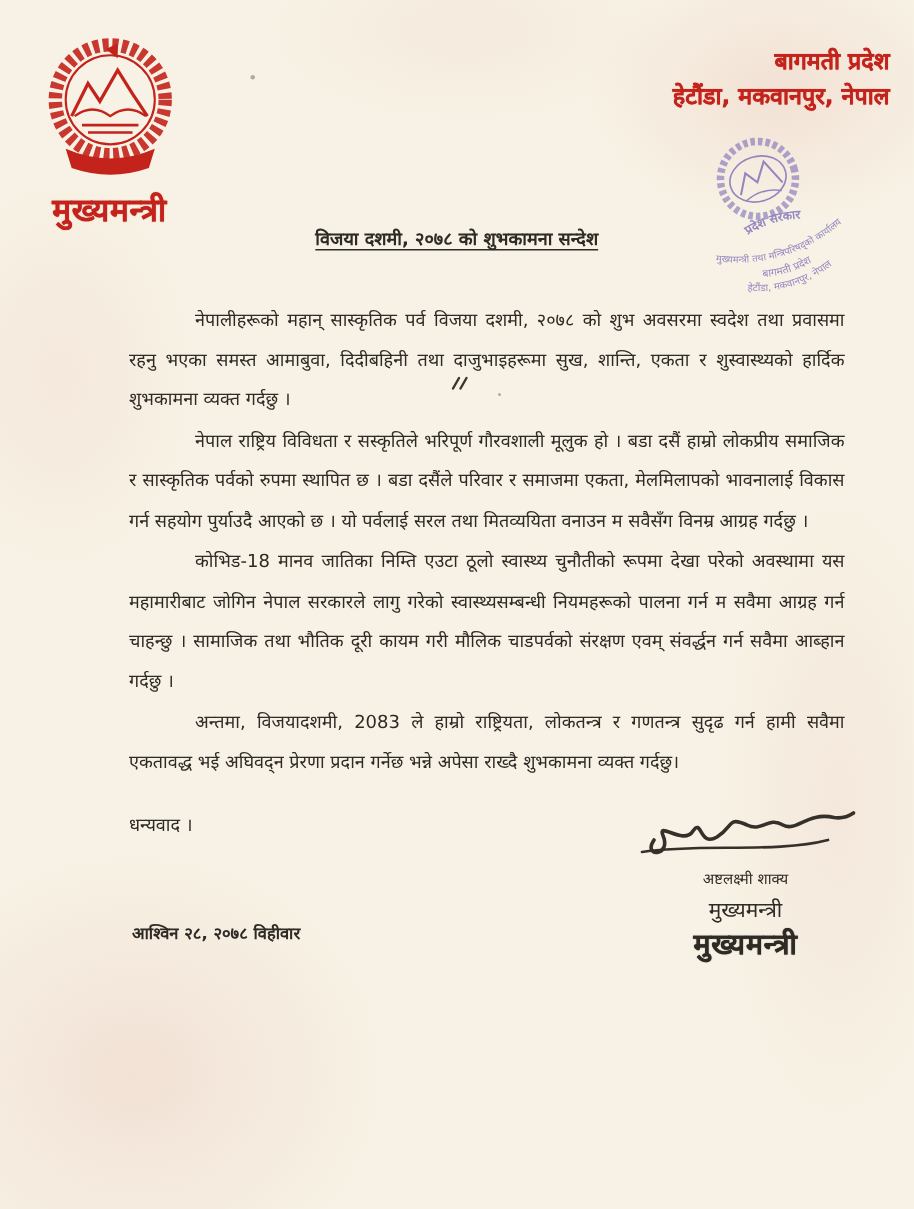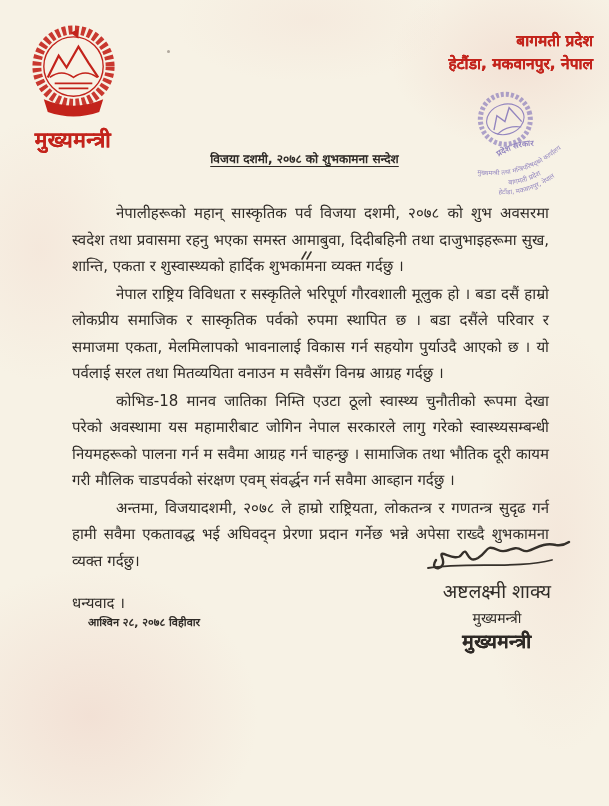--- a/index.html
+++ b/index.html
@@ -39,31 +39,31 @@
   .stamp{
     position:absolute;left:446px;top:80px;width:134px;height:122px;
     transform:rotate(-17deg);opacity:.82;
   }
   .letter-title{
     position:absolute;top:150px;left:0;right:0;margin:0;
     text-align:center;font-size:12px;font-weight:bold;
     text-decoration:underline;text-underline-offset:3px;
   }
   .body-text{
-    position:absolute;left:72px;top:200px;width:477px;
-    font-size:15px;line-height:26.5px;text-align:justify;
+    position:absolute;left:86px;top:200px;width:477px;
+    font-size:12px;line-height:26.5px;text-align:justify;
   }
   .body-text p{margin:0 0 1px 0;text-indent:44px;}
   .body-text p.no-indent{text-indent:0;margin-top:16px;}
   .tick{position:absolute;left:300px;top:250px;}
   .signature-block{
     position:absolute;left:402px;top:538px;width:190px;text-align:center;
   }
   .signature-scribble{display:block;margin:0 auto 2px auto;}
-  .sig-name{font-size:19px;margin-top:1px;}
+  .sig-name{font-size:10px;margin-top:1px;}
   .sig-role{font-size:14px;margin-top:4px;}
   .sig-stamp{font-size:19px;font-weight:bold;margin-top:1px;letter-spacing:.5px;
     text-shadow:0 0 .6px #2e2a26;}
   .letter-date{
     position:absolute;left:88px;top:614px;font-size:11px;font-weight:bold;
   }
   .speck{position:absolute;width:3px;height:3px;border-radius:50%;background:rgba(90,80,70,.45);}
 </style>
 </head>
 <body>
@@ -120,21 +120,21 @@
       </g>
     </svg>
   </div>
 
   <h1 class="letter-title">विजया दशमी, २०७८ को शुभकामना सन्देश</h1>
 
   <main class="body-text">
     <p>नेपालीहरूको महान् सास्कृतिक पर्व विजया दशमी, २०७८ को शुभ अवसरमा स्वदेश तथा प्रवासमा रहनु भएका समस्त आमाबुवा, दिदीबहिनी तथा दाजुभाइहरूमा सुख, शान्ति, एकता र शुस्वास्थ्यको हार्दिक शुभकामना व्यक्त गर्दछु ।</p>
     <p>नेपाल राष्ट्रिय विविधता र सस्कृतिले भरिपूर्ण गौरवशाली मूलुक हो ।  बडा दसैं हाम्रो लोकप्रीय समाजिक र सास्कृतिक पर्वको रुपमा स्थापित छ ।  बडा दसैंले परिवार र समाजमा एकता, मेलमिलापको भावनालाई विकास गर्न सहयोग पुर्याउदै आएको छ ।  यो पर्वलाई सरल तथा मितव्ययिता वनाउन म सवैसँग विनम्र आग्रह गर्दछु ।</p>
     <p>कोभिड-18 मानव जातिका निम्ति एउटा ठूलो स्वास्थ्य चुनौतीको रूपमा देखा परेको अवस्थामा यस महामारीबाट जोगिन नेपाल सरकारले लागु गरेको स्वास्थ्यसम्बन्धी नियमहरूको पालना गर्न म सवैमा आग्रह गर्न चाहन्छु ।  सामाजिक तथा भौतिक दूरी कायम गरी मौलिक चाडपर्वको संरक्षण एवम् संवर्द्धन गर्न सवैमा आब्हान गर्दछु ।</p>
-    <p>अन्तमा, विजयादशमी, २०७८ ले हाम्रो राष्ट्रियता, लोकतन्त्र र गणतन्त्र सुदृढ गर्न हामी सवैमा एकतावद्ध भई अघिवद्न प्रेरणा प्रदान गर्नेछ भन्ने अपेसा राख्दै शुभकामना व्यक्त गर्दछु।</p>
+    <p>अन्तमा, विजयादशमी, 2083 ले हाम्रो राष्ट्रियता, लोकतन्त्र र गणतन्त्र सुदृढ गर्न हामी सवैमा एकतावद्ध भई अघिवद्न प्रेरणा प्रदान गर्नेछ भन्ने अपेसा राख्दै शुभकामना व्यक्त गर्दछु।</p>
     <p class="no-indent">धन्यवाद ।</p>
   </main>
 
   <svg class="tick" width="14" height="12" viewBox="0 0 14 12">
     <path d="M2,9 L6,2 M7,9 L11,2" stroke="#3a352e" stroke-width="1.6" fill="none" stroke-linecap="round"></path>
   </svg>
 
   <div class="signature-block">
     <svg class="signature-scribble" width="150" height="38" viewBox="0 0 150 38">
       <g stroke="#35302a" fill="none" stroke-linecap="round">

